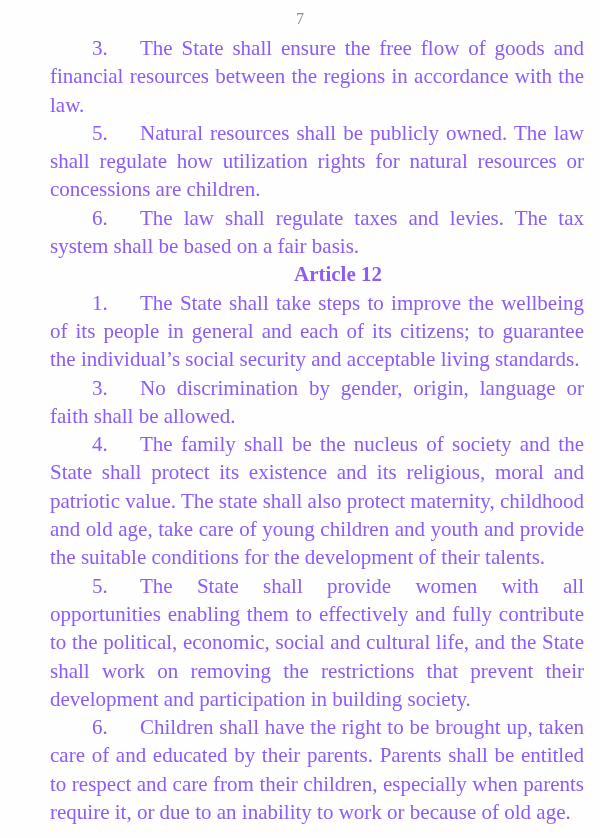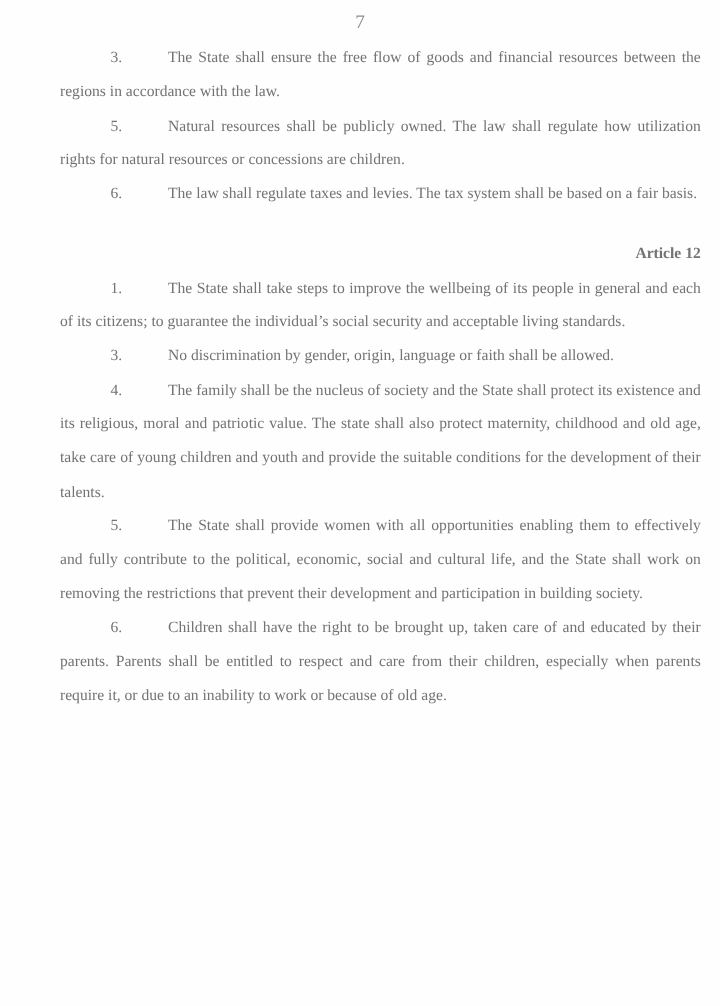--- a/index.html
+++ b/index.html
@@ -22,29 +22,28 @@
     text-align: center;
     font-size: 16px;
     color: #8e8e8e;
   }
   .doc-body {
     padding: 0 16px 0 50px;
   }
   .doc-body p {
     margin: 0;
     text-align: justify;
-    font-size: 13px;
+    font-size: 21px;
     line-height: 28.3px;
-    color: #737373;
+    color: #8b5cf6;
     text-indent: 42px;
   }
   .doc-body p.heading {
     font-weight: bold;
-    text-align: right;
-    margin-top: 22px;
+    text-align: center;
   }
   .para-num {
     display: inline-block;
     width: 48px;
     text-indent: 0;
   }
 </style>
 </head>
 <body>
 

